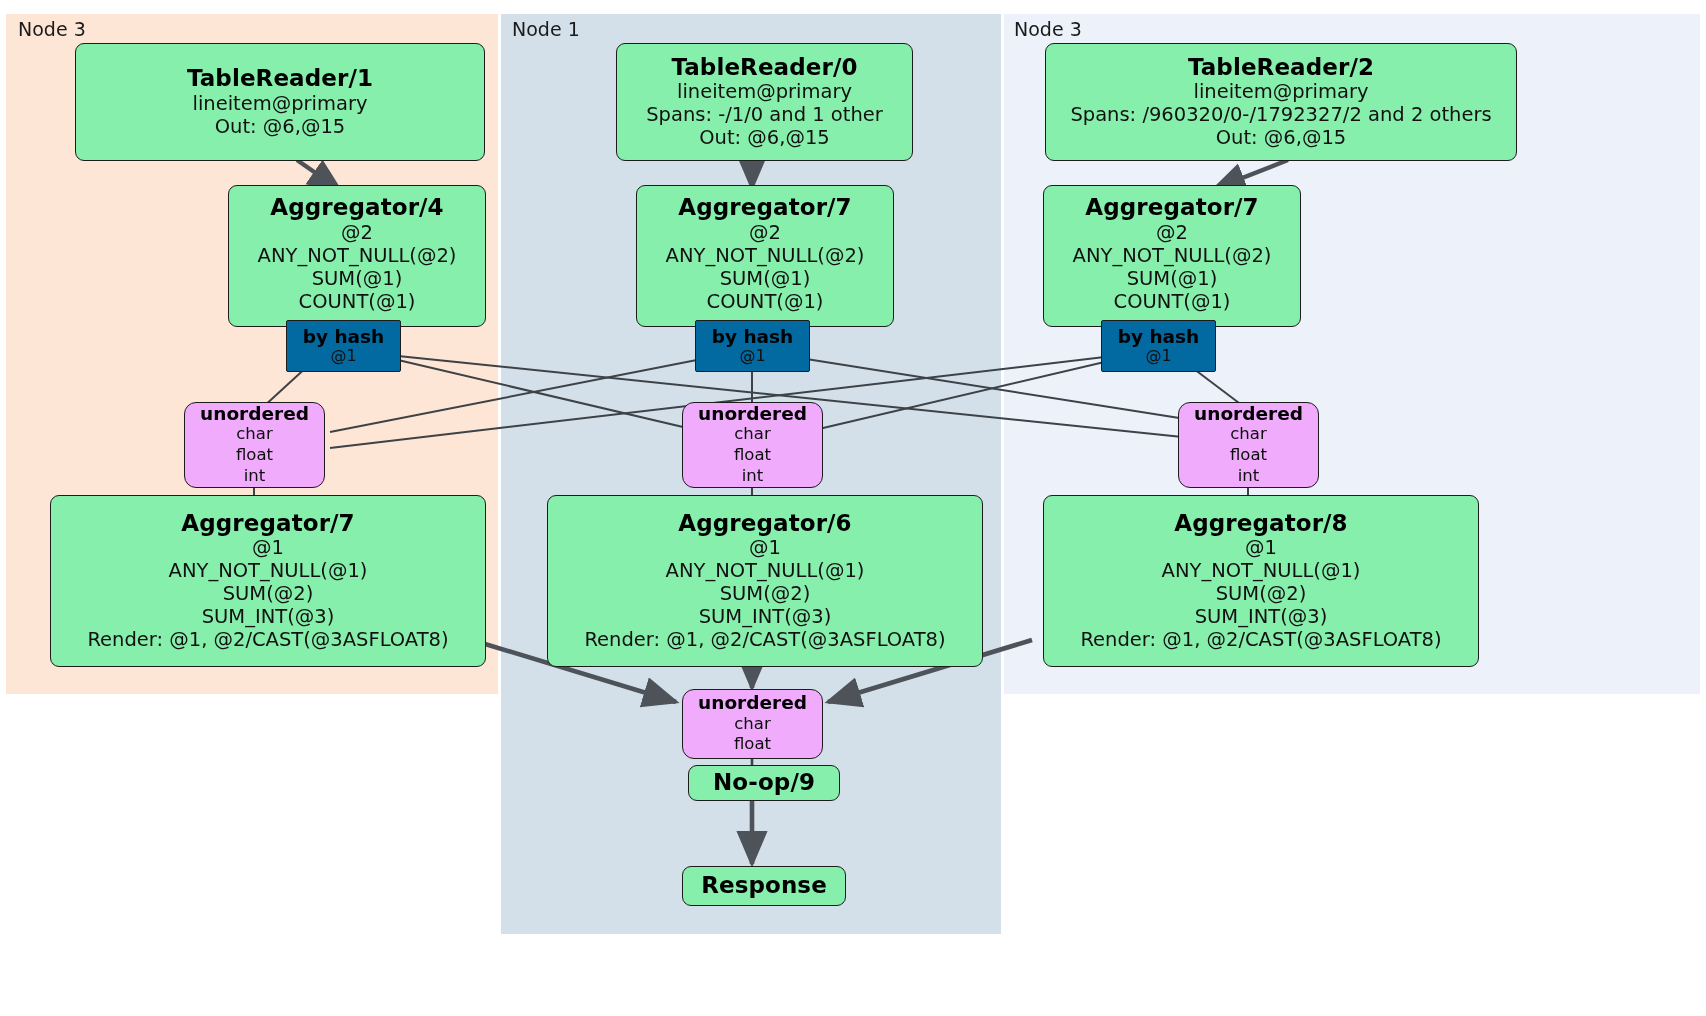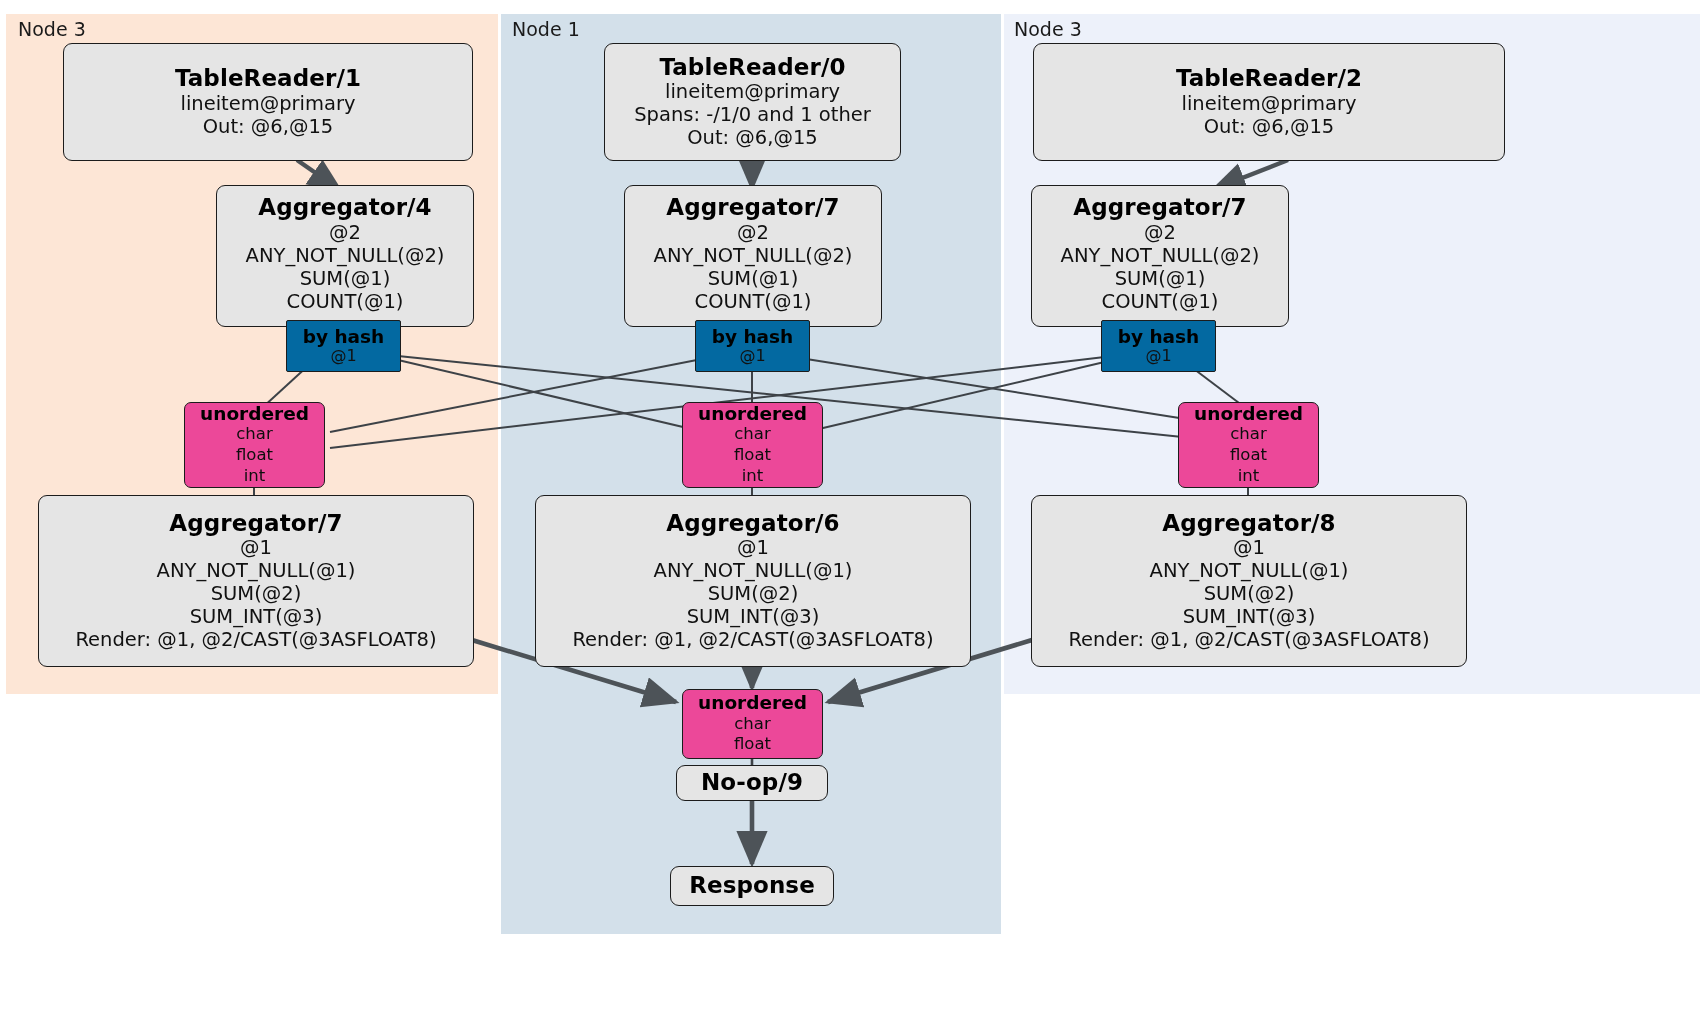--- a/index.html
+++ b/index.html
@@ -14,31 +14,31 @@
                white-space:nowrap;}
 
   
   #edges{position:absolute;left:0;top:0;width:1706px;height:1016px;
          pointer-events:none;}
 
   
   .box{position:absolute;box-sizing:border-box;display:flex;flex-direction:column;
        align-items:center;justify-content:center;text-align:center;}
 
-  .proc{background:#e5e5e5;border:1.6px solid #1c1c1c;border-radius:9px;
-        box-shadow:0 0 0 0 rgba(0,0,0,0);}
+  .proc{background:#86efac;border:1.6px solid #1c1c1c;border-radius:9px;
+        box-shadow:0 0 0 0 rgba(0,0,0,0);margin-left:12px;}
   .proc .title{font-weight:bold;font-size:23px;color:#000;line-height:1.12;
                letter-spacing:.1px;}
   .proc .det{font-size:19.5px;color:#111;line-height:1.18;white-space:nowrap;}
 
   .router{background:#0369a1;border:1.6px solid #1c1c1c;border-radius:2px;}
   .router .title{font-weight:bold;font-size:18.5px;color:#000;line-height:1.1;}
   .router .det{font-size:16px;color:#111;line-height:1.15;}
 
-  .sync{background:#ec4899;border:1.6px solid #1c1c1c;border-radius:7px;}
+  .sync{background:#f0abfc;border:1.6px solid #1c1c1c;border-radius:12px;}
   .sync .title{font-weight:bold;font-size:18.5px;color:#000;line-height:1.12;}
   .sync .det{font-size:16.5px;color:#0d0d0d;line-height:1.25;}
 
   .small-proc .title{font-size:23px;}
 </style>
 </head>
 <body>
 
 <div id="stage">
 
@@ -170,20 +170,21 @@
     <div class="title">No-op/9</div>
   </div>
 
   <div class="box proc small-proc" style="left:670px;top:858px;width:164px;height:40px;">
     <div class="title">Response</div>
   </div>
 
   <div class="box proc" style="left:1033px;top:35px;width:472px;height:118px;">
     <div class="title">TableReader/2</div>
     <div class="det">lineitem@primary</div>
+    <div class="det">Spans: /960320/0-/1792327/2 and 2 others</div>
     <div class="det">Out: @6,@15</div>
   </div>
 
   <div class="box proc" style="left:1031px;top:177px;width:258px;height:142px;padding-bottom:4px;">
     <div class="title">Aggregator/7</div>
     <div class="det">@2</div>
     <div class="det">ANY_NOT_NULL(@2)</div>
     <div class="det">SUM(@1)</div>
     <div class="det">COUNT(@1)</div>
   </div>

